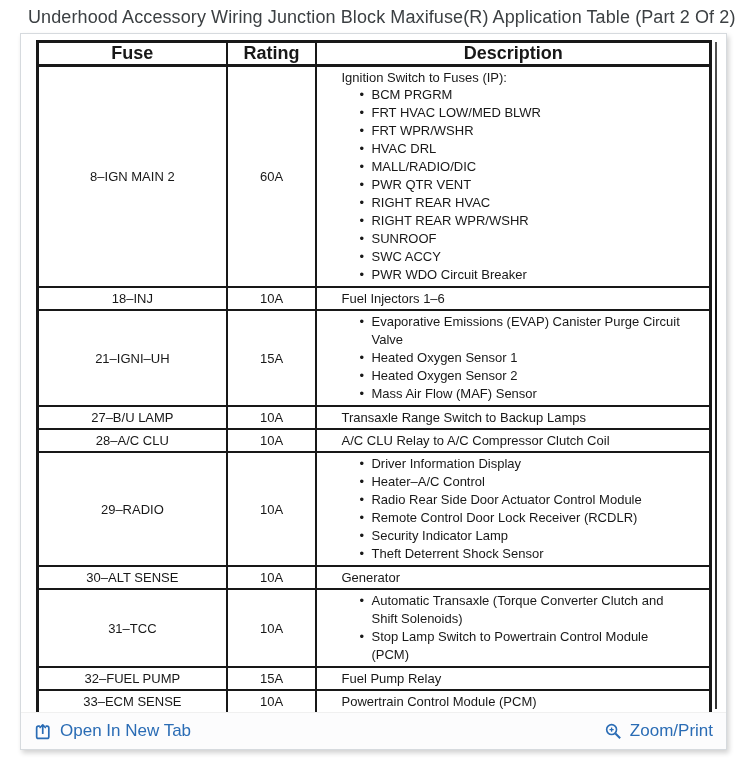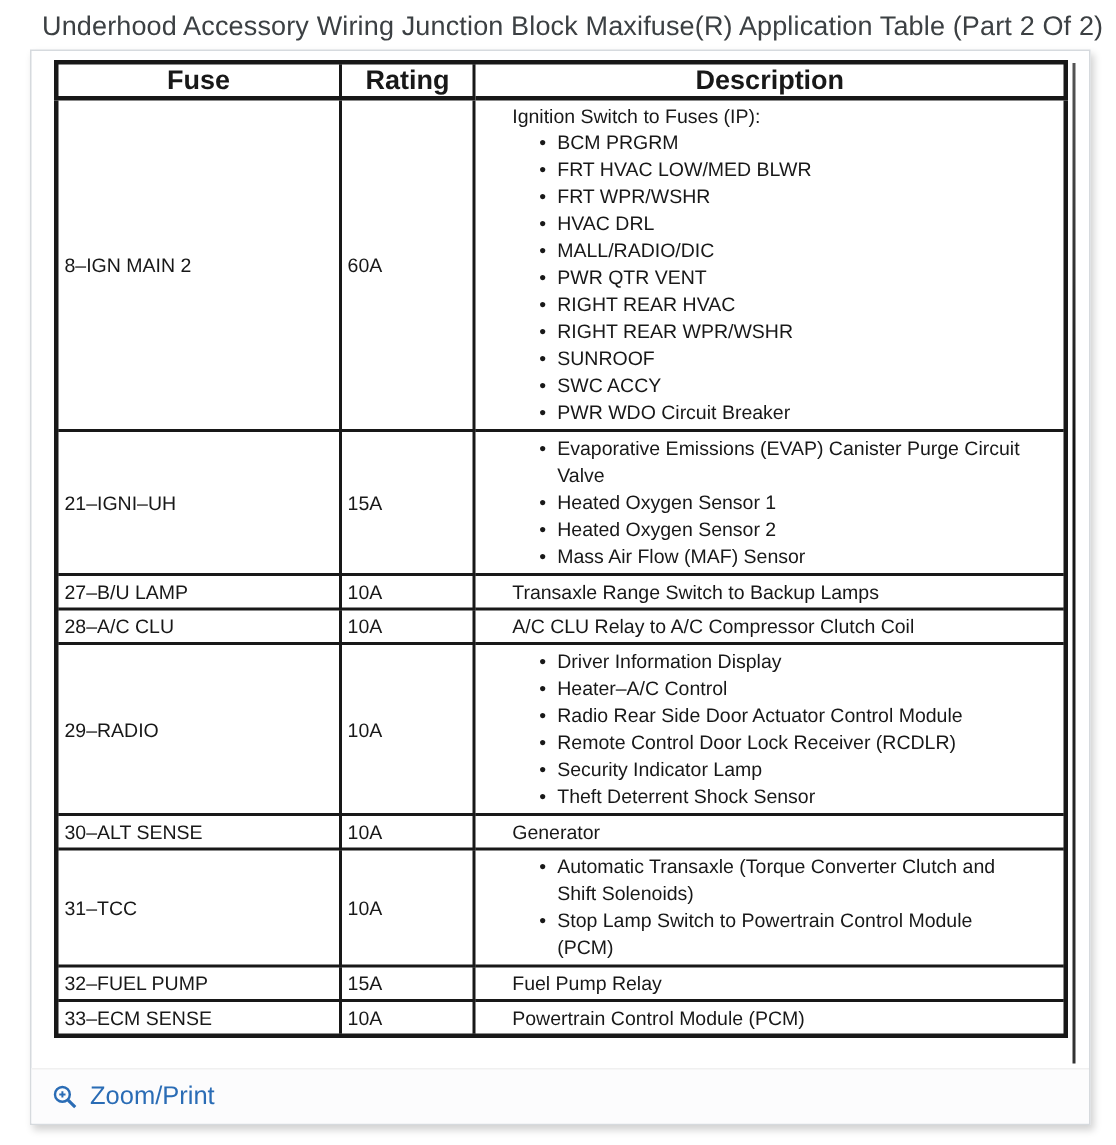--- a/index.html
+++ b/index.html
@@ -41,21 +41,21 @@
   .fuse-table th {
     border: 2px solid var(--ink);
     border-bottom: 3px solid var(--ink);
     font-size: 18px; font-weight: 700;
     height: 19px; padding: 0 4px; text-align: center;
   }
   .fuse-table td {
     border: 2px solid var(--ink);
     padding: 0 4px; vertical-align: middle;
   }
-  td.c-fuse, td.c-rating { text-align: left; white-space: nowrap; }
+  td.c-fuse, td.c-rating { text-align: center; white-space: nowrap; }
   td.c-desc { padding: 2px 24px; }
   .single-line td { height: 19px; }
   .desc-intro, .desc-plain { line-height: 17px; }
   ul.desc-bullets {
     margin: 0; padding: 0 0 0 30px; list-style: none;
   }
   ul.desc-bullets li {
     line-height: 18px; position: relative;
   }
   ul.desc-bullets li::before {
@@ -110,20 +110,27 @@
                 <li>MALL/RADIO/DIC</li>
                 <li>PWR QTR VENT</li>
                 <li>RIGHT REAR HVAC</li>
                 <li>RIGHT REAR WPR/WSHR</li>
                 <li>SUNROOF</li>
                 <li>SWC ACCY</li>
                 <li>PWR WDO Circuit Breaker</li>
               </ul>
             </td>
           </tr>
+          <tr class="single-line">
+            <td class="c-fuse">18–INJ</td>
+            <td class="c-rating">10A</td>
+            <td class="c-desc">
+              <div class="desc-plain">Fuel Injectors 1–6</div>
+            </td>
+          </tr>
           <tr>
             <td class="c-fuse">21–IGNI–UH</td>
             <td class="c-rating">15A</td>
             <td class="c-desc">
               <ul class="desc-bullets">
                 <li>Evaporative Emissions (EVAP) Canister Purge Circuit Valve</li>
                 <li>Heated Oxygen Sensor 1</li>
                 <li>Heated Oxygen Sensor 2</li>
                 <li>Mass Air Flow (MAF) Sensor</li>
               </ul>
@@ -187,20 +194,30 @@
             <td class="c-desc">
               <div class="desc-plain">Powertrain Control Module (PCM)</div>
             </td>
           </tr>
         </tbody>
     </table>
     <div class="scan-artifact"></div>
   </div>
 
   <div class="viewer-footer">
+    <a class="viewer-link">
+      <span>
+        <svg width="19" height="19" viewBox="0 0 20 20" fill="none" stroke="#2a6cb5" stroke-width="1.8">
+          <path d="M6.2 4.4 H4.6 A1.8 1.8 0 0 0 2.8 6.2 V15.4 A1.8 1.8 0 0 0 4.6 17.2 H13.8 A1.8 1.8 0 0 0 15.6 15.4 V6.2 A1.8 1.8 0 0 0 13.8 4.4 H12.2"></path>
+          <path d="M9.2 12.6 V3.2"></path>
+          <path d="M6.4 5.8 L9.2 3 L12 5.8" stroke-linecap="round" stroke-linejoin="round"></path>
+        </svg>
+      </span>
+      <span>Open In New Tab</span>
+    </a>
     <a class="viewer-link">
       <span>
         <svg width="19" height="19" viewBox="0 0 20 20" fill="none" stroke="#2a6cb5" stroke-width="1.7">
           <circle cx="8" cy="8" r="5.2"></circle>
           <path d="M12 12 L17 17" stroke-width="2.2"></path>
           <path d="M8 5.8 V10.2 M5.8 8 H10.2" stroke-width="1.4"></path>
         </svg>
       </span>
       <span>Zoom/Print</span>
     </a>

